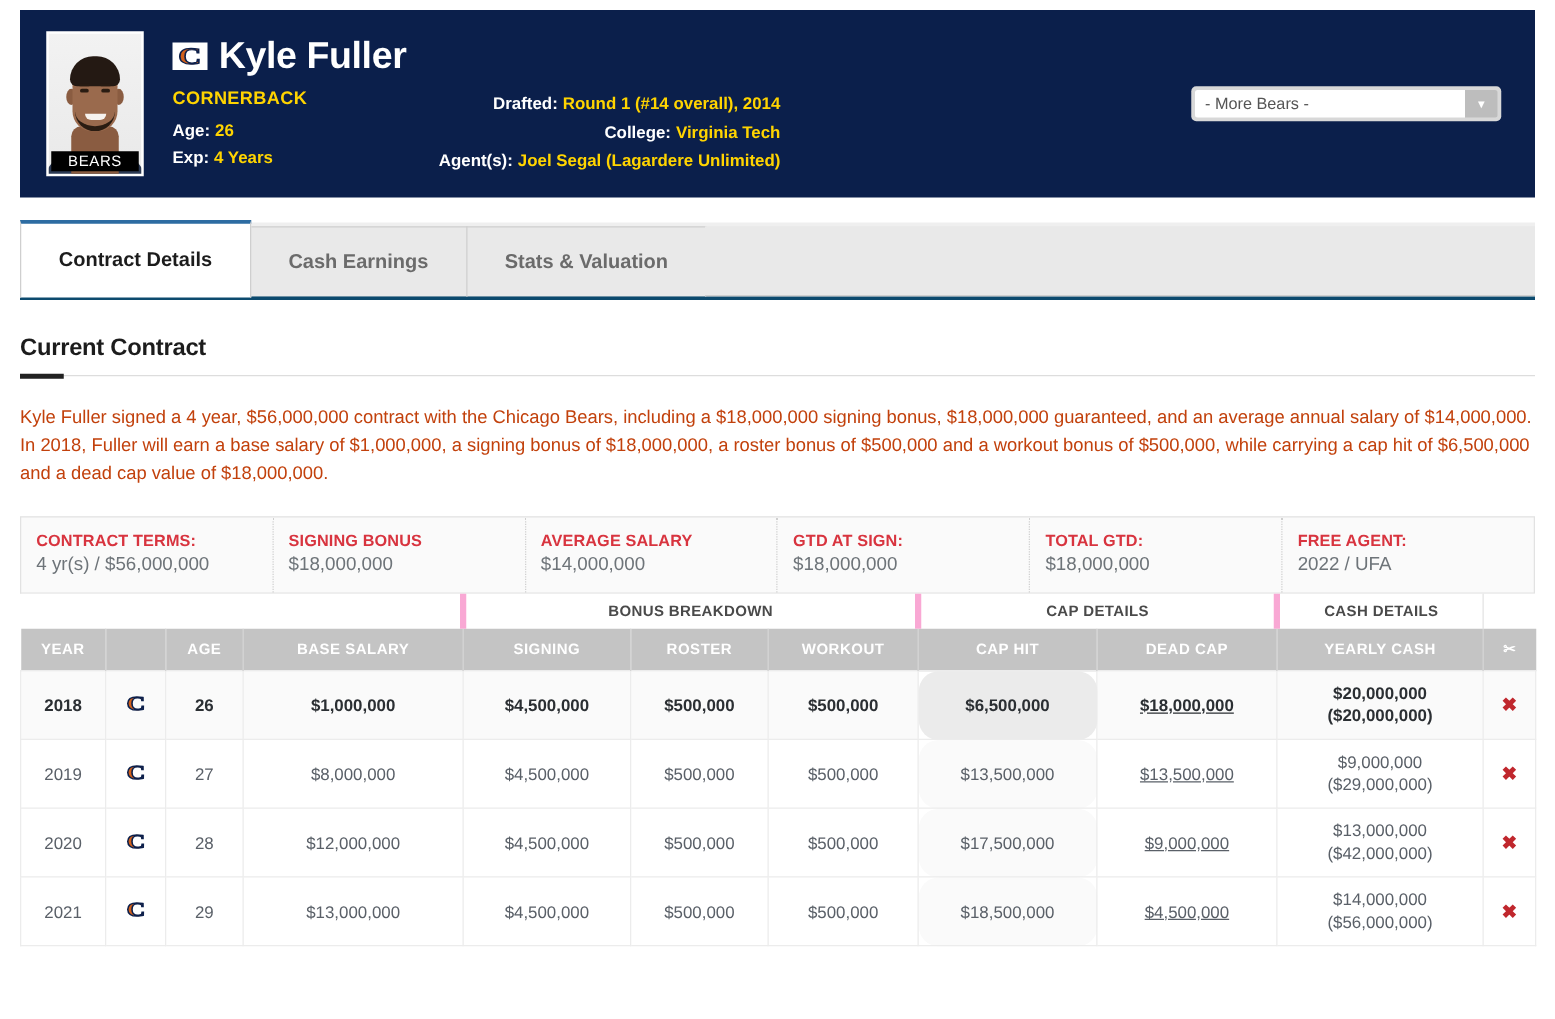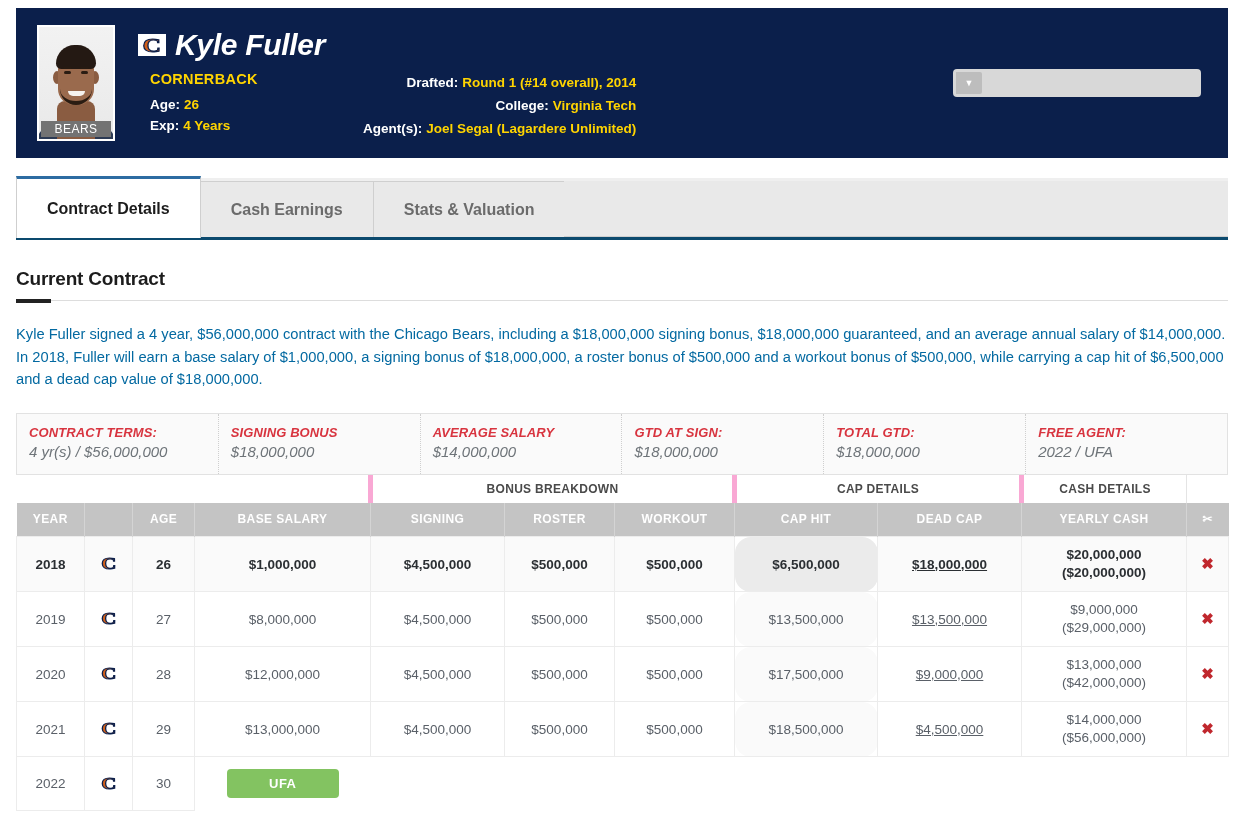--- a/index.html
+++ b/index.html
@@ -40,43 +40,43 @@
   .hs-ear-l { position:absolute; left:14px; top:44px; width:8px; height:13px; background:#8a5c41; border-radius:50%;}
   .hs-ear-r { position:absolute; left:52px; top:44px; width:8px; height:13px; background:#8a5c41; border-radius:50%;}
   .hs-eye-l { position:absolute; left:25px; top:44px; width:7px; height:3px; background:#2a1c12; border-radius:2px;}
   .hs-eye-r { position:absolute; left:42px; top:44px; width:7px; height:3px; background:#2a1c12; border-radius:2px;}
   .hs-brow-l { position:absolute; left:24px; top:40px; width:9px; height:2px; background:#261a12; border-radius:2px;}
   .hs-brow-r { position:absolute; left:41px; top:40px; width:9px; height:2px; background:#261a12; border-radius:2px;}
   .hs-mouth { position:absolute; left:29px; top:64px; width:17px; height:5px; background:#f6f2ee; border-radius:0 0 8px 8px;}
   .hs-beard { position:absolute; left:21px; top:58px; width:32px; height:20px; border-bottom:4px solid #2a1c12; border-radius:0 0 16px 16px;}
   .hs-caption {
     position: absolute; left: 4px; right: 4px; bottom: 4px;
-    background: #737373; color: #fff;
+    background: #000000; color: #fff;
     font-size: 12px; text-align: center; line-height: 16px; height: 16px;
     letter-spacing: .5px;
   }
 
   .header-info { margin-left: 23px; padding-top: 4px; }
   .name-row { display: flex; align-items: center; gap: 9px; margin-bottom: 11px; }
   .team-logo-sm {
     width: 28px; height: 22px; background: #fff;
     display: flex; align-items: center; justify-content: center; flex: none;
   }
   .logo-c {
     font-family: "Liberation Serif", serif;
     font-weight: bold; font-size: 19px; line-height: 19px;
     color: #d2601a; -webkit-text-stroke: 1px #0b1f4b;
     transform: scaleX(1.35);
   }
   .player-name {
     color: #ffffff; font-size: 30px; font-weight: bold;
-    letter-spacing: -0.3px; line-height: 30px; font-style: italic;
+    letter-spacing: -0.3px; line-height: 30px;
   }
   .bio-grid { display: flex; }
-  .bio-col-left { width: 213px; margin-left: 12px; }
+  .bio-col-left { width: 213px; }
   .bio-position {
     color: #ffd400; font-weight: bold; font-size: 14.5px;
     letter-spacing: .3px; margin-bottom: 7px;
   }
   .bio-line { font-size: 13.5px; line-height: 21px; white-space: nowrap; }
   .bio-label { color: #ffffff; font-weight: bold; }
   .bio-value { color: #ffd400; font-weight: bold; margin-left: 4px; }
   .bio-col-right .bio-line { line-height: 23px; text-align: right; }
 
   .more-select-wrap {
@@ -125,30 +125,30 @@
   }
   .section-rule { height: 1px; background: #ddd; position: relative; }
   .section-rule:before {
     content: ""; position: absolute; left: 0; top: -1.5px;
     width: 35px; height: 4px; background: #222;
   }
 
   
   .contract-blurb {
     margin: 22px 16px 0 16px;
-    font-size: 14.7px; line-height: 22.5px; color: #0369a1;
+    font-size: 14.7px; line-height: 22.5px; color: #c2410c;
     max-width: 1212px;
   }
 
   
   .summary-bar {
     margin: 22px 16px 0 16px;
     border: 1px solid #e2e2e2;
     background: #fafafa;
-    display: flex; height: 62px; font-style: italic;
+    display: flex; height: 62px;
   }
   .summary-cell {
     flex: 1; padding: 11px 0 0 12px;
     border-right: 1px dotted #cfcfcf;
   }
   .summary-cell:last-child { border-right: none; }
   .summary-label {
     color: #d8343f; font-weight: bold; font-size: 13px;
     letter-spacing: .1px; margin-bottom: 3px;
   }
@@ -253,20 +253,21 @@
           <span class="bio-label">College:</span><span class="bio-value">Virginia Tech</span>
         </div>
         <div class="bio-line">
           <span class="bio-label">Agent(s):</span><span class="bio-value">Joel Segal (Lagardere Unlimited)</span>
         </div>
       </div>
     </div>
   </div>
 
   <div class="more-select-wrap">
+    <div class="more-select-value">- More Bears -</div>
     <div class="more-select-arrow">▼</div>
   </div>
 </div>
 
 <div class="tabs">
   <div class="tab active">
     <span>Contract Details</span>
   </div>
   <div class="tab">
     <span>Cash Earnings</span>
@@ -410,29 +411,14 @@
       <td>$500,000</td>
       <td class="caphit-col">$18,500,000</td>
       <td class="deadcap-col"><span>$4,500,000</span></td>
       <td class="yearlycash-col">
         <div>$14,000,000</div>
         <div>($56,000,000)</div>
       </td>
       <td><span class="cut-x">✖</span></td>
     </tr>
 
-    <tr class="ufa-row">
-      <td>2022</td>
-      <td><span class="logo-c-sm">C</span></td>
-      <td>30</td>
-      <td class="no-border">
-        <span class="ufa-badge">UFA</span>
-      </td>
-      <td class="no-border"></td>
-      <td class="no-border"></td>
-      <td class="no-border"></td>
-      <td class="no-border"></td>
-      <td class="no-border"></td>
-      <td class="no-border"></td>
-      <td class="no-border"></td>
-    </tr>
   </tbody>
 </table>
 
 </body></html>

